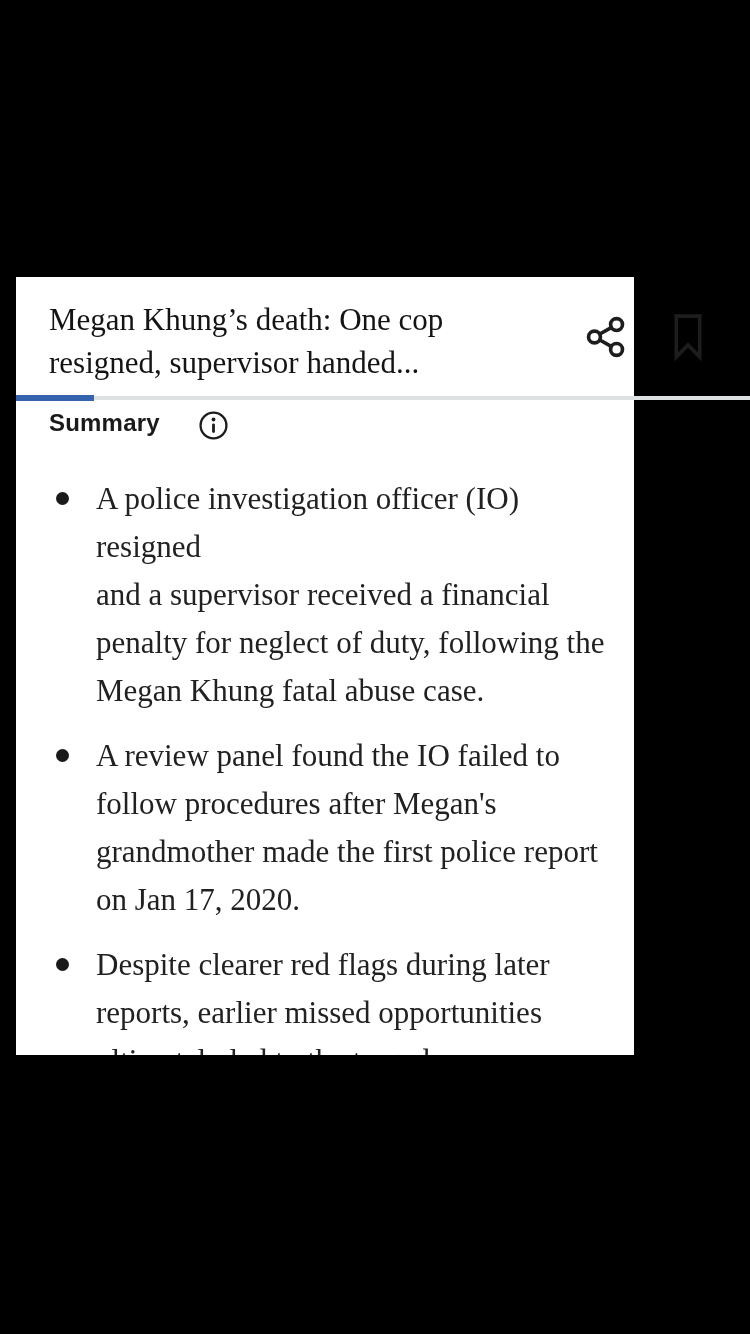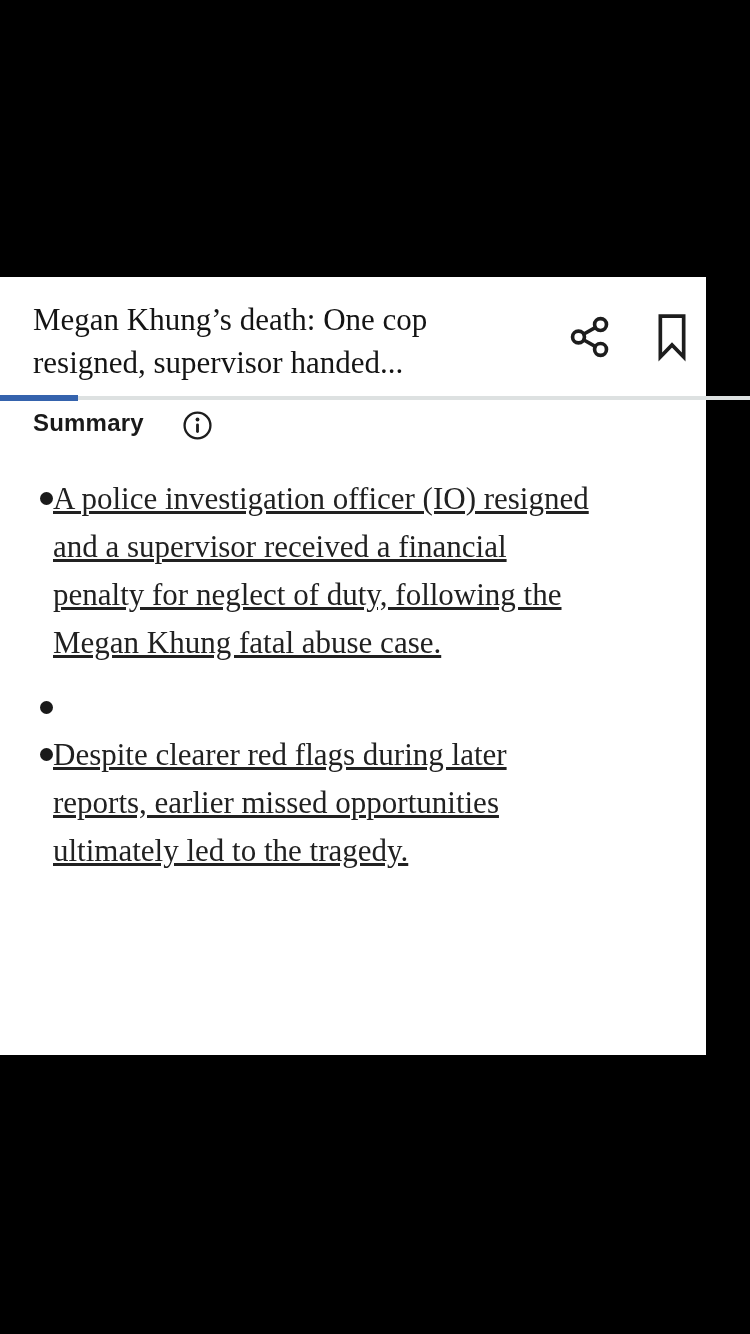--- a/index.html
+++ b/index.html
@@ -19,22 +19,22 @@
     width:750px;height:1334px;
     background:var(--letterbox);
     overflow:hidden;
     font-family:"Liberation Sans", sans-serif;
   }
   .letterbox{position:absolute;left:0;width:750px;background:var(--letterbox);}
   .letterbox.top{top:0;height:277px;}
   .letterbox.bottom{top:1055px;height:279px;}
 
   .sheet{
-    position:absolute;left:0;top:277px;
-    width:706px;height:778px;
+    position:absolute;left:16px;top:277px;
+    width:618px;height:778px;
     background:var(--sheet-bg);
   }
 
   .article-title{
     position:absolute;left:33px;top:21px;width:520px;
     font-family:"Liberation Serif", serif;
     font-size:31px;line-height:43px;
     color:var(--title-text);
     white-space:pre-line;
   }
@@ -74,26 +74,26 @@
     display:flex;align-items:flex-start;
     padding-left:40px;padding-right:12px;
     margin-bottom:17px;
   }
   .bullet-dot{
     flex:none;width:13px;height:13px;border-radius:50%;
     background:var(--heading-text);
     margin-top:17px;
   }
   .bullet-text{
+    margin-left:27px;
     width:660px;
     font-family:"Liberation Serif", serif;
     font-size:31px;line-height:48px;
     color:var(--body-text);
     white-space:pre-line;
-    text-decoration:underline;
   }
 </style>
 </head>
 <body>
 
 <div class="screen">
 
   <div class="letterbox top"></div>
 
   <div class="sheet">
@@ -141,20 +141,24 @@
     <ul class="summary-list">
       <li>
         <span class="bullet-dot"></span>
         <span class="bullet-text">A police investigation officer (IO) resigned
 and a supervisor received a financial
 penalty for neglect of duty, following the
 Megan Khung fatal abuse case.</span>
       </li>
       <li>
         <span class="bullet-dot"></span>
+        <span class="bullet-text">A review panel found the IO failed to
+follow procedures after Megan's
+grandmother made the first police report
+on Jan 17, 2020.</span>
       </li>
       <li>
         <span class="bullet-dot"></span>
         <span class="bullet-text">Despite clearer red flags during later
 reports, earlier missed opportunities
 ultimately led to the tragedy.</span>
       </li>
     </ul>
 
   </div>

